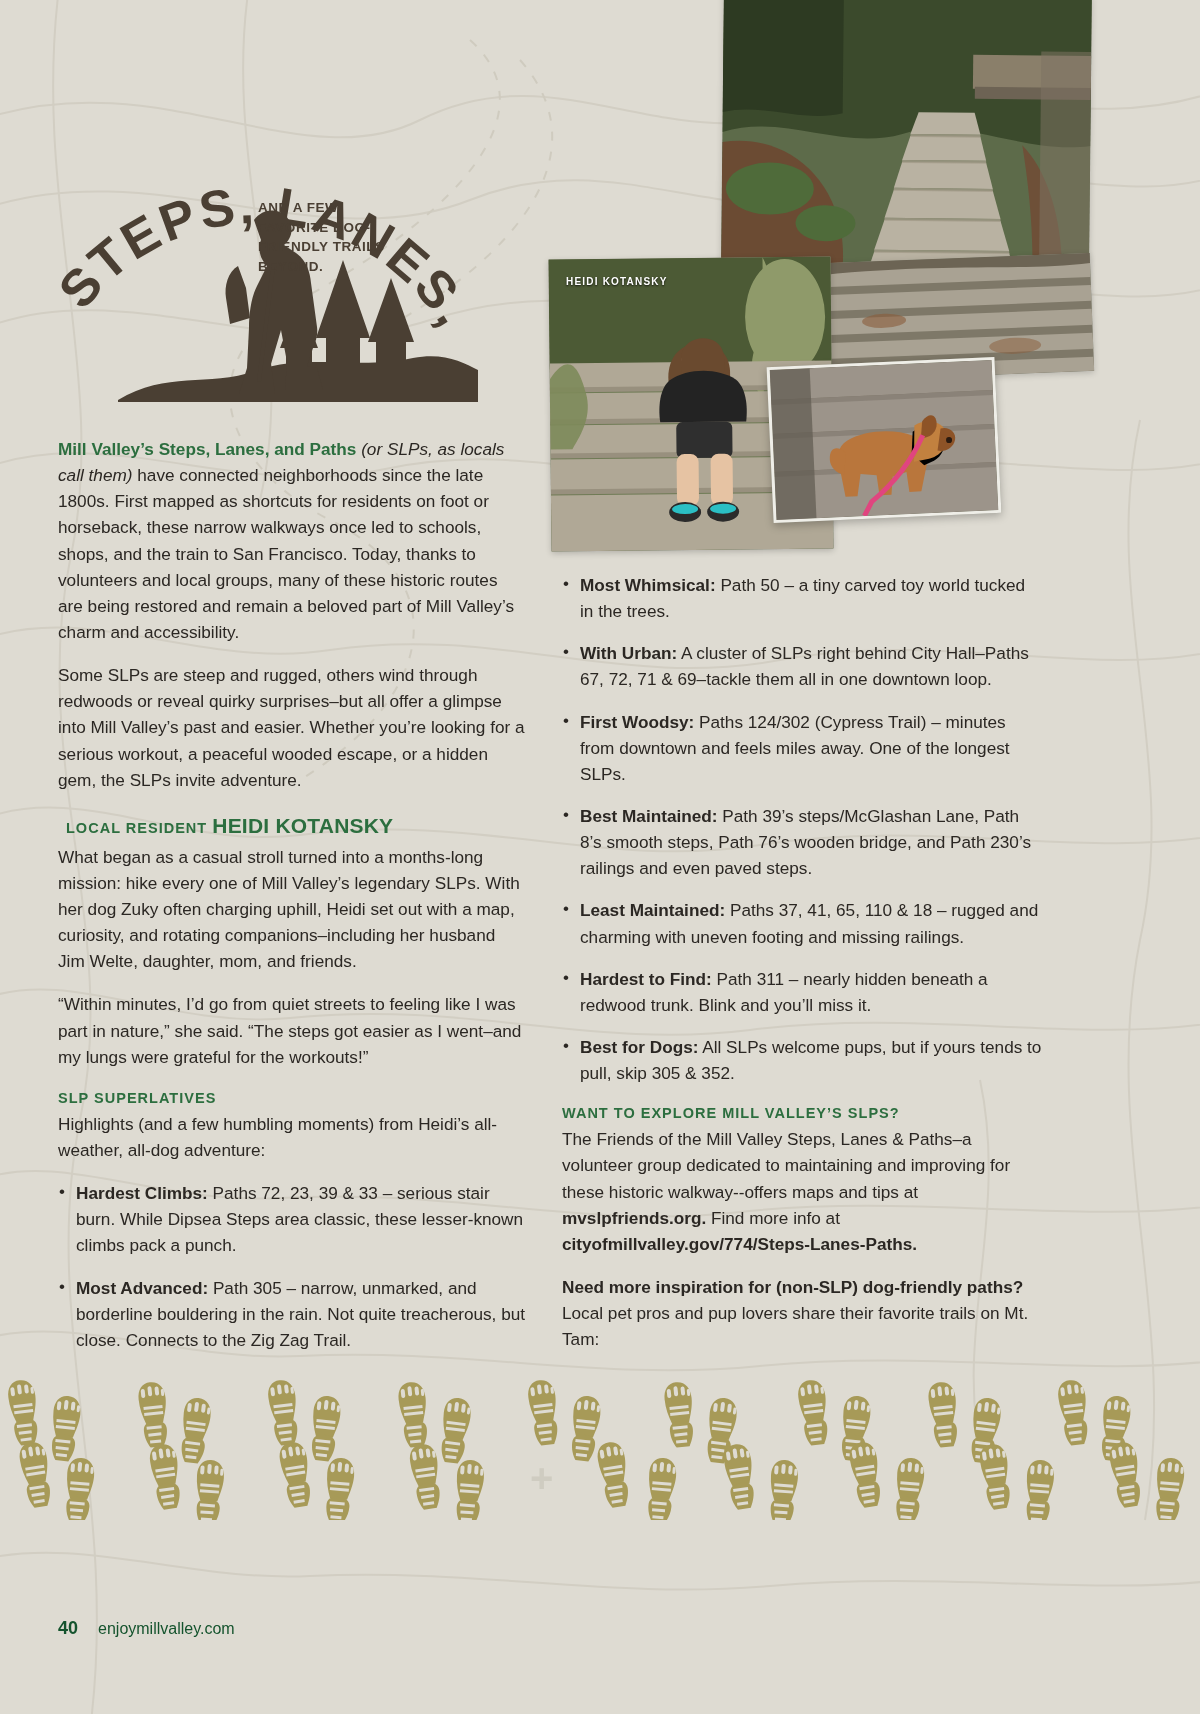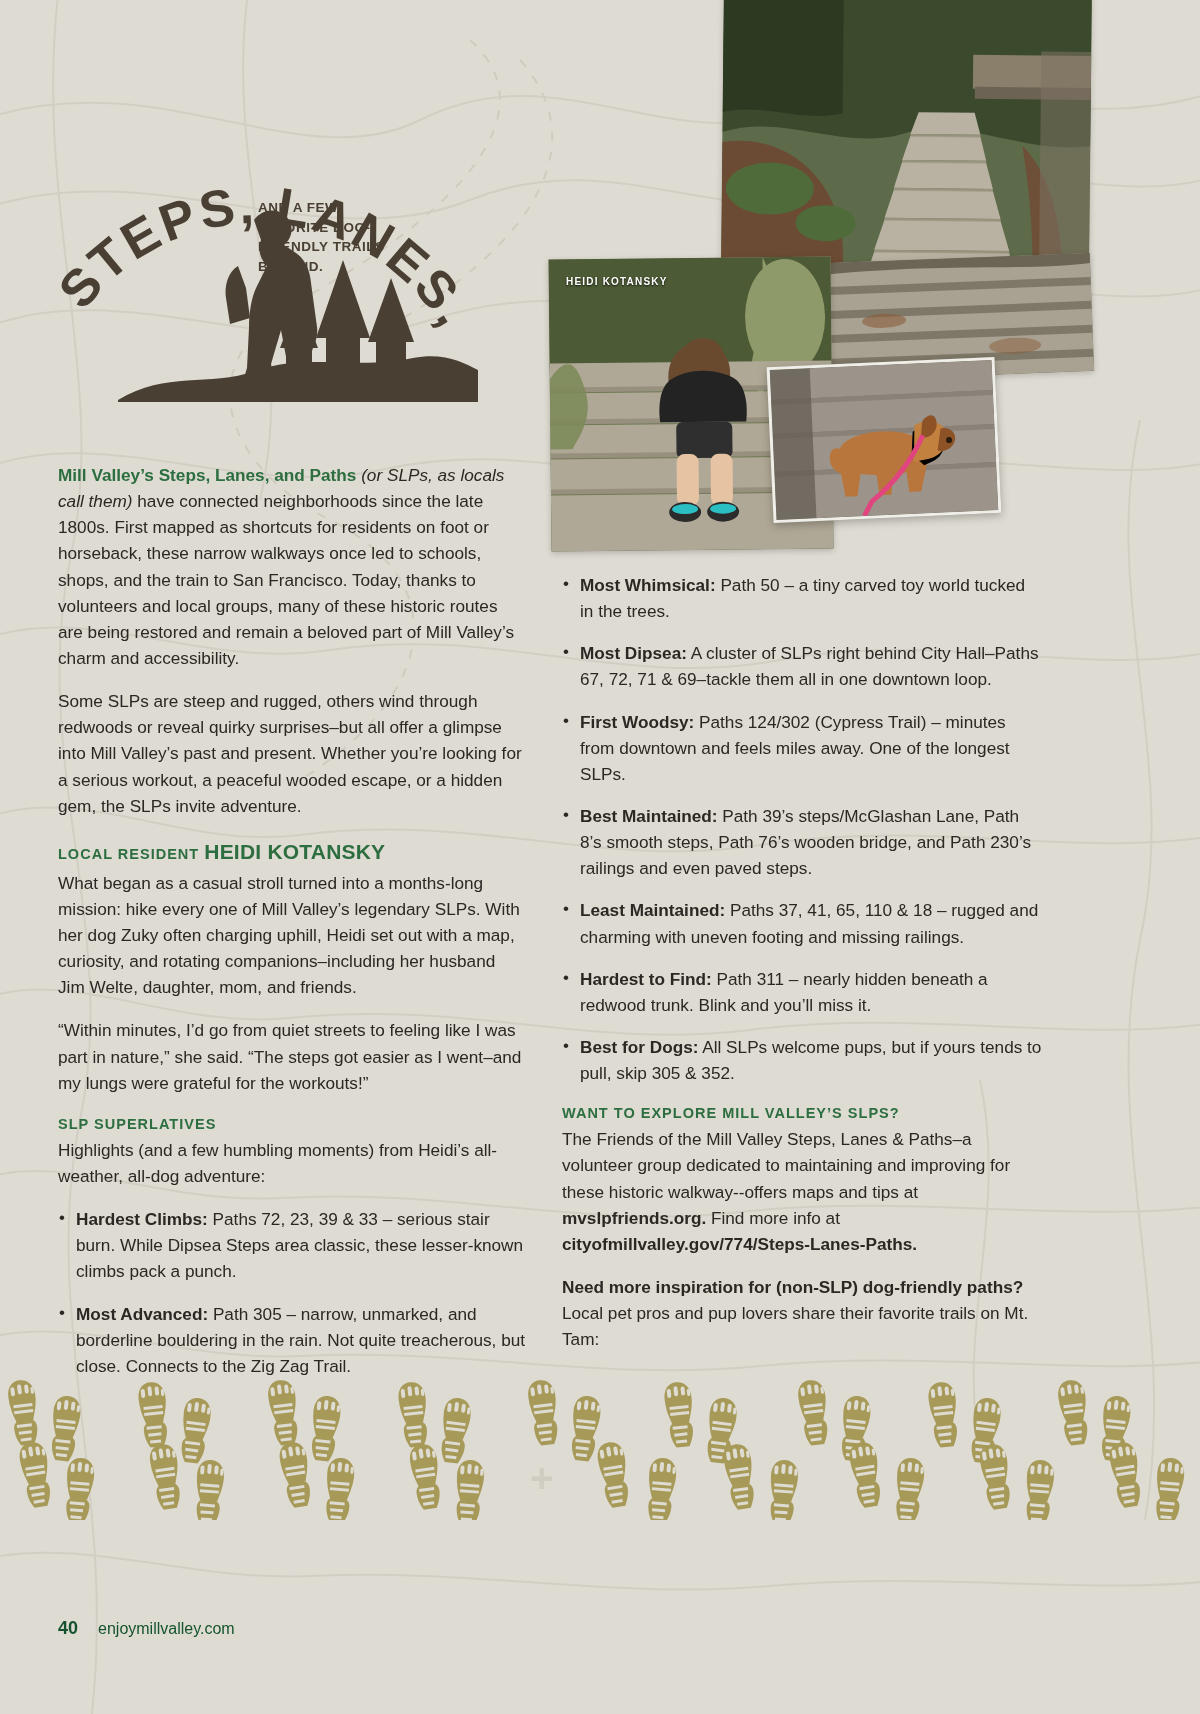--- a/index.html
+++ b/index.html
@@ -89,41 +89,41 @@
     z-index: 5;
   }
 
   
   .col {
     position: absolute;
     font-size: 17.2px;
     line-height: 1.52;
     color: #2b2723;
   }
-  .col-left { left: 58px; top: 462px; width: 468px; }
+  .col-left { left: 58px; top: 436px; width: 468px; }
   .col-right { left: 562px; top: 572px; width: 480px; }
 
   .col p { margin: 0 0 17px 0; }
 
   .lead-strong { color: #2c6e3f; font-weight: bold; }
   .lead-italic { font-style: italic; }
 
   .section-head {
     color: #2c6e3f;
     font-weight: bold;
     font-size: 14.5px;
     letter-spacing: 0.07em;
     text-transform: uppercase;
     margin: 4px 0 2px 0;
   }
   .section-head .big {
     font-size: 21px;
     letter-spacing: 0.01em;
   }
-  .head-row { margin: 0 0 2px 0; }
+  .head-row { margin: 0 0 2px 8px; }
 
   ul.bullets {
     list-style: none;
     margin: 0;
     padding: 0;
   }
   ul.bullets li {
     position: relative;
     padding-left: 18px;
     margin-bottom: 16px;
@@ -353,21 +353,21 @@
 
 <div class="photo-caption">HEIDI KOTANSKY</div>
 
 <div class="col col-left">
 
   <p>
     <span class="lead-strong">Mill Valley’s Steps, Lanes, and Paths</span>
     <span class="lead-italic">(or SLPs, as locals call them)</span><span> have connected neighborhoods since the late 1800s. First mapped as shortcuts for residents on foot or horseback, these narrow walkways once led to schools, shops, and the train to San Francisco. Today, thanks to volunteers and local groups, many of these historic routes are being restored and remain a beloved part of Mill Valley’s charm and accessibility.</span>
   </p>
 
-  <p>Some SLPs are steep and rugged, others wind through redwoods or reveal quirky surprises–but all offer a glimpse into Mill Valley’s past and present. Whether you’re looking for a serious workout, a peaceful wooded escape, or a hidden gem, the SLPs invite adventure.</p>
+  <p>Some SLPs are steep and rugged, others wind through redwoods or reveal quirky surprises–but all offer a glimpse into Mill Valley’s past and easier. Whether you’re looking for a serious workout, a peaceful wooded escape, or a hidden gem, the SLPs invite adventure.</p>
 
   <div class="section-head head-row">
     <span>LOCAL RESIDENT</span>
     <span class="big">HEIDI KOTANSKY</span>
   </div>
 
   <p>What began as a casual stroll turned into a months-long mission: hike every one of Mill Valley’s legendary SLPs. With her dog Zuky often charging uphill, Heidi set out with a map, curiosity, and rotating companions–including her husband Jim Welte, daughter, mom, and friends.</p>
 
   <p>“Within minutes, I’d go from quiet streets to feeling like I was part in nature,” she said. “The steps got easier as I went–and my lungs were grateful for the workouts!”</p>
 
@@ -384,21 +384,21 @@
     </li>
   </ul>
 </div>
 
 <div class="col col-right">
   <ul class="bullets">
     <li>
       <b>Most Whimsical:</b><span> Path 50 – a tiny carved toy world tucked in the trees.</span>
     </li>
     <li>
-      <b>Most Dipsea:</b><span> A cluster of SLPs right behind City Hall–Paths 67, 72, 71 &amp; 69–tackle them all in one downtown loop.</span>
+      <b>With Urban:</b><span> A cluster of SLPs right behind City Hall–Paths 67, 72, 71 &amp; 69–tackle them all in one downtown loop.</span>
     </li>
     <li>
       <b>First Woodsy:</b><span> Paths 124/302 (Cypress Trail) – minutes from downtown and feels miles away. One of the longest SLPs.</span>
     </li>
     <li>
       <b>Best Maintained:</b><span> Path 39’s steps/McGlashan Lane, Path 8’s smooth steps, Path 76’s wooden bridge, and Path 230’s railings and even paved steps.</span>
     </li>
     <li>
       <b>Least Maintained:</b><span> Paths 37, 41, 65, 110 &amp; 18 – rugged and charming with uneven footing and missing railings.</span>
     </li>

